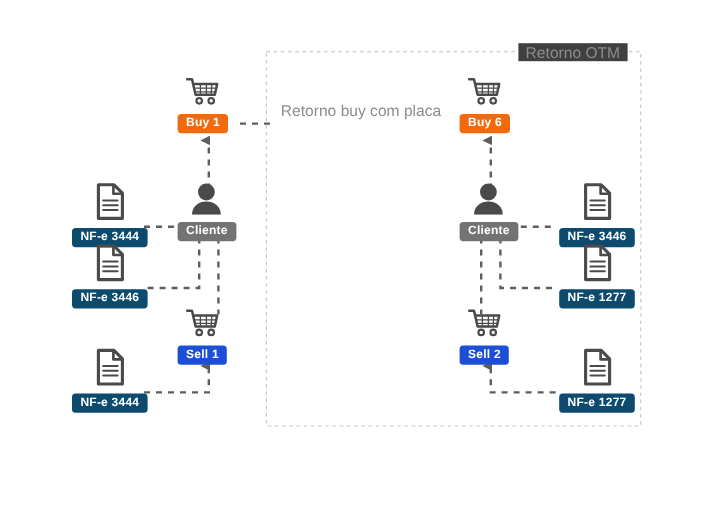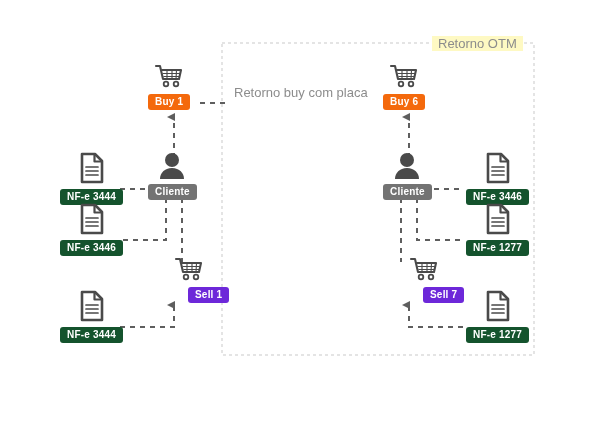--- a/index.html
+++ b/index.html
@@ -17,28 +17,28 @@
     font-size:10px;
     font-weight:bold;
     padding:2px 7px 3px 7px;
     border-radius:3px;
     line-height:11px;
     white-space:nowrap;
     letter-spacing:.2px;
   }
   .badge.orange{background:#F4690C;}
   .badge.amber{background:#737373;}
-  .badge.green{background:#6d28d9;margin-left:40px;}
-  .badge.blue{background:#14532d;}
+  .badge.green{background:#1d4ed8;}
+  .badge.blue{background:#0c4a6e;}
   .icon{display:block;margin-bottom:1px;}
   .boxlabel{
     position:absolute;
     color:#8c8c8c;
     font-size:13px;
-    background:#fef9c3;
+    background:#404040;
     padding:0 6px;
     white-space:nowrap;
     line-height:15px;
   }
 </style>
 </head>
 <body>
 
 <svg id="canvas" viewBox="0 0 600 424">
   <defs>
@@ -195,21 +195,21 @@
         <path d="M2,3 L6,3 L9,16 L24,16"></path>
         <path d="M8,7 L27,7 L25,16"></path>
       </g>
       <g stroke="#4a4a4a" stroke-width="1.1">
         <path d="M13,7 L13,16 M18,7 L18,16 M22.5,7 L22,16 M8.6,10.5 L26,10.5 M9.4,13.5 L25,13.5"></path>
       </g>
       <circle cx="12" cy="21" r="2.3" fill="none" stroke="#4a4a4a" stroke-width="1.8"></circle>
       <circle cx="22" cy="21" r="2.3" fill="none" stroke="#4a4a4a" stroke-width="1.8"></circle>
     </svg>
   </span>
-  <span class="badge green">Sell 7</span>
+  <span class="badge green">Sell 2</span>
 </div>
 
 <div class="node" style="left:466px;top:152px;">
   <span class="icon">
     <svg width="28" height="32" viewBox="0 0 28 32">
       <path d="M4,2 L17,2 L24,9 L24,30 L4,30 Z" fill="none" stroke="#4a4a4a" stroke-width="2.6" stroke-linejoin="round"></path>
       <path d="M16.5,2.5 L16.5,9.5 L23.5,9.5" fill="none" stroke="#4a4a4a" stroke-width="2.2" stroke-linejoin="round"></path>
       <g stroke="#4a4a4a" stroke-width="1.7" stroke-linecap="round">
         <path d="M8,15 L20,15 M8,19 L20,19 M8,23 L20,23"></path>
       </g>

